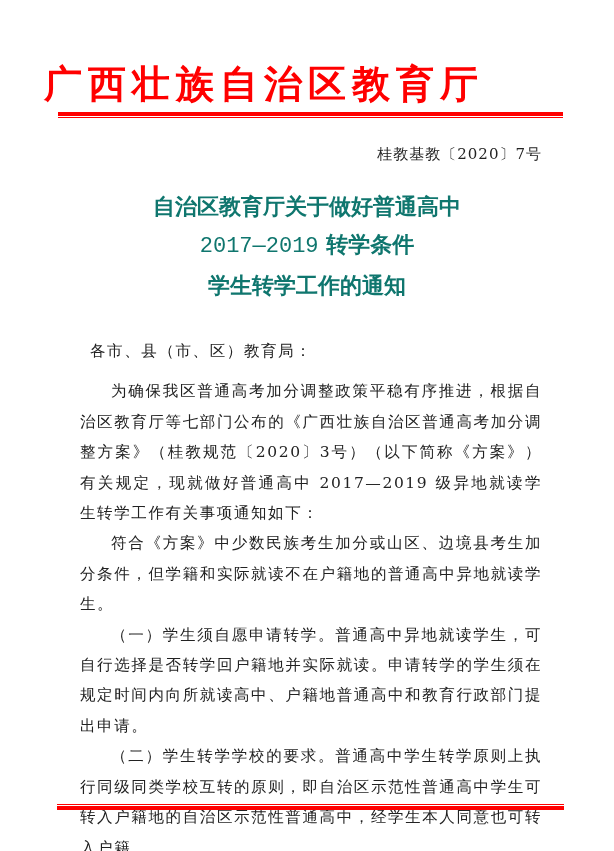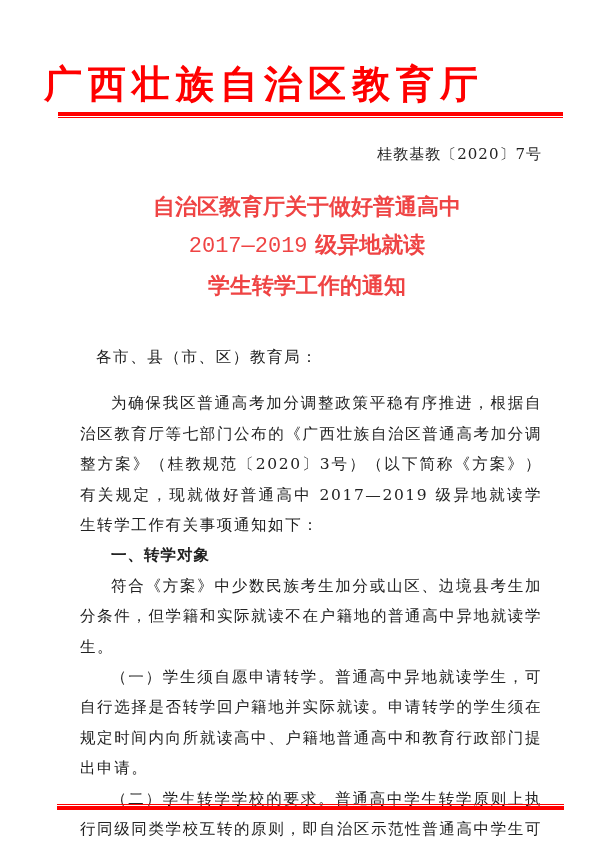--- a/index.html
+++ b/index.html
@@ -9,51 +9,50 @@
          color: #ff0000; font-family: "DejaVu Serif", serif; font-size: 38px; font-weight: bold;
          letter-spacing: 6px; line-height: 44px; }
   .rule { position: absolute; left: 58px; width: 505px; }
   .rule .thick { height: 4px; background: #ff0000; }
   .rule .thin { height: 1px; background: #ff0000; margin: 1px 0; }
   .rule-top { top: 112px; }
   .rule-bottom { top: 803px; left: 57px; width: 507px; }
   .doc-number { position: absolute; right: 72px; top: 127px; font-size: 15px; line-height: 22px;
          letter-spacing: 1px; color: #222; margin-top: 16px; }
   .doc-title { position: absolute; left: 0; width: 614px; top: 187px; text-align: center;
-         font-size: 22px; font-weight: bold; line-height: 38px; color: #ef4444; }
+         font-size: 22px; font-weight: bold; line-height: 38px; color: #0f766e; }
   .doc-title .num { font-family: Liberation Mono, monospace; font-weight: normal; }
   .body { position: absolute; left: 80px; width: 462px; top: 326px; font-size: 15.5px;
           line-height: 30.4px; color: #222; }
   .para { margin: 0; text-indent: 2em; text-align: justify; letter-spacing: 1.6px; }
-  .salutation { margin: 16px; letter-spacing: 1.6px; }
+  .salutation { margin: 10px; letter-spacing: 1.6px; }
   .heading { margin: 0; text-indent: 2em; font-family: "DejaVu Sans", sans-serif; font-weight: bold;
              letter-spacing: 1px; }
 </style>
 </head>
 <body>
 
 <div class="header-title">广西壮族自治区教育厅</div>
 
 <div class="rule rule-top">
   <div class="thick"></div>
     <div class="thin"></div>
 </div>
 
 <div class="doc-number">桂教基教〔2020〕7号</div>
 
 <div class="doc-title">
   <div>自治区教育厅关于做好普通高中</div>
-  <div><span class="num">2017—2019</span><span> 级异地就读</span></div>
+  <div><span class="num">2017—2019</span><span> 转学条件</span></div>
   <div>学生转学工作的通知</div>
 </div>
 
 <div class="body">
   <p class="salutation">各市、县（市、区）教育局：</p>
   <p class="para">为确保我区普通高考加分调整政策平稳有序推进，根据自治区教育厅等七部门公布的《广西壮族自治区普通高考加分调整方案》（桂教规范〔2020〕3号）（以下简称《方案》）有关规定，现就做好普通高中 2017—2019 级异地就读学生转学工作有关事项通知如下：</p>
-  <p class="heading">一、转学对象</p>
   <p class="para">符合《方案》中少数民族考生加分或山区、边境县考生加分条件，但学籍和实际就读不在户籍地的普通高中异地就读学生。</p>
   <p class="para">（一）学生须自愿申请转学。普通高中异地就读学生，可自行选择是否转学回户籍地并实际就读。申请转学的学生须在规定时间内向所就读高中、户籍地普通高中和教育行政部门提出申请。</p>
   <p class="para">（二）学生转学学校的要求。普通高中学生转学原则上执行同级同类学校互转的原则，即自治区示范性普通高中学生可转入户籍地的自治区示范性普通高中，经学生本人同意也可转入户籍</p>
 </div>
 
 <div class="rule rule-bottom">
   <div class="thin"></div>
     <div class="thick"></div>
 </div>
 

